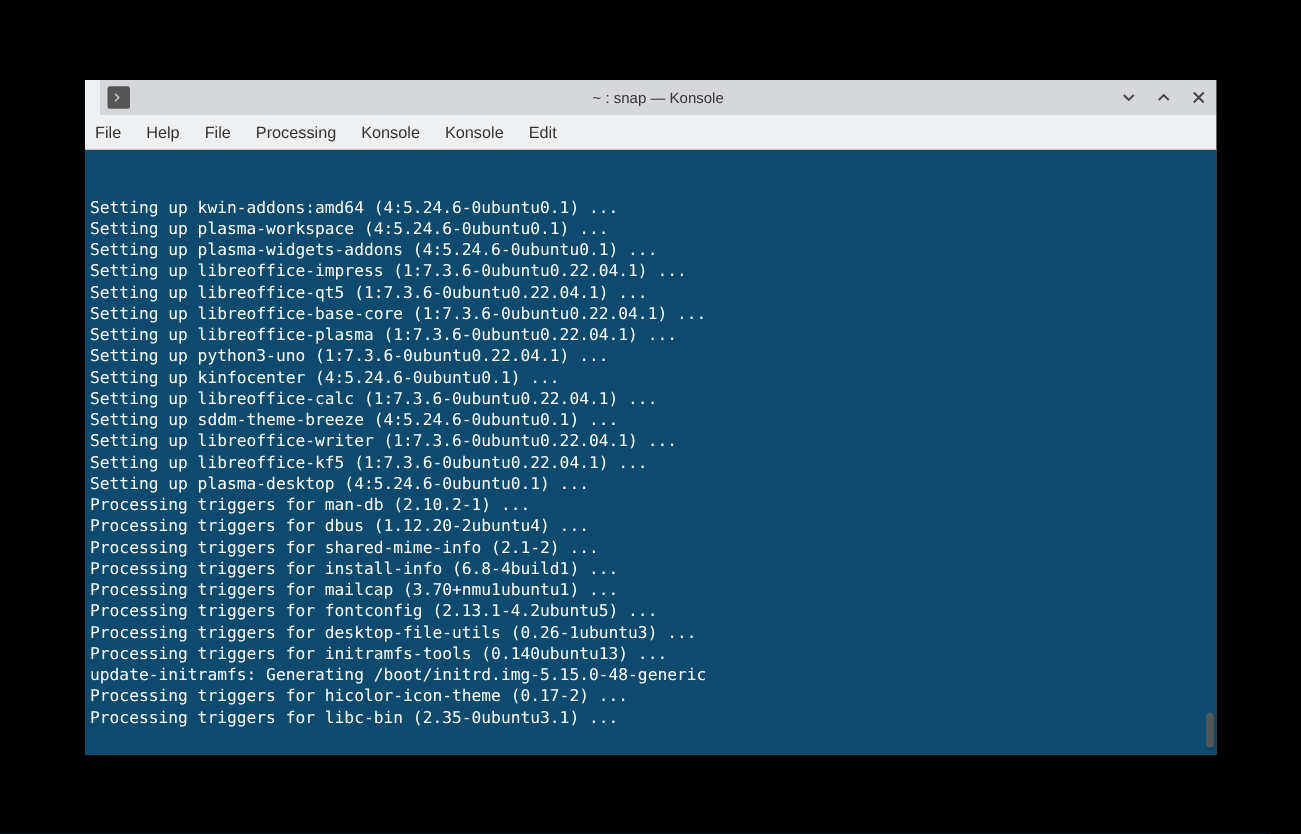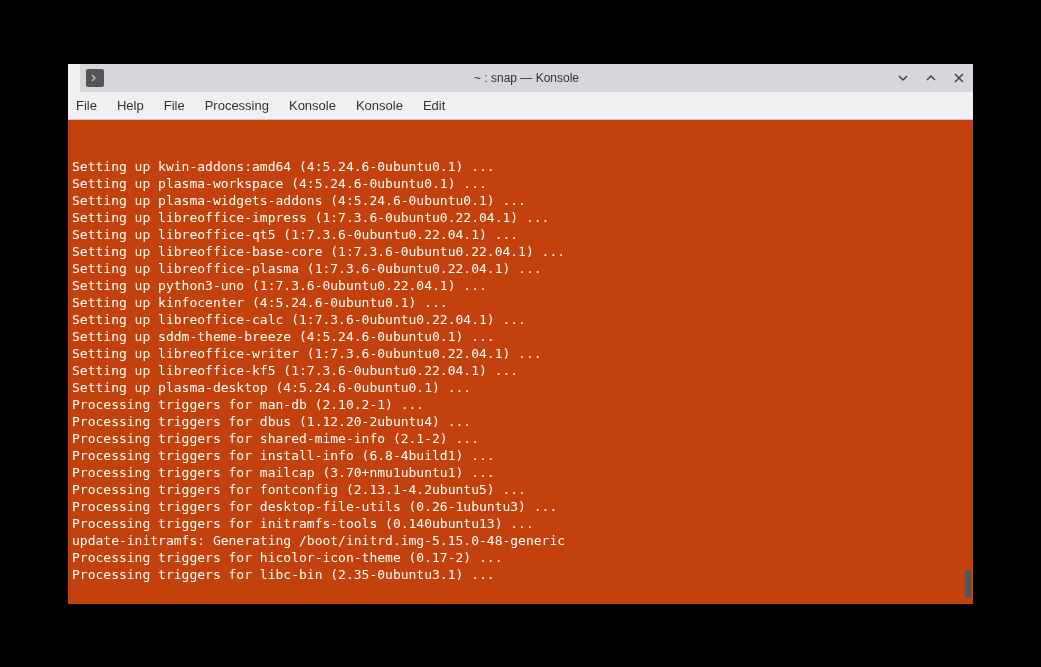--- a/index.html
+++ b/index.html
@@ -70,21 +70,21 @@
       border-bottom: 1px solid #c8c8c8;
       gap: 20px;
     }
     .menu-item {
       font-size: 13px;
       color: #333;
       cursor: pointer;
     }
     .terminal {
       flex: 1;
-      background: #c2410c;
+      background: #0c4a6e;
       padding: 4px 4px 4px 4px;
       font-family: "DejaVu Sans Mono", "Liberation Mono", monospace;
       font-size: 13px;
       line-height: 17px;
       color: #ffffff;
       overflow: hidden;
       position: relative;
       white-space: pre;
     }
     .term-line { white-space: pre; }

